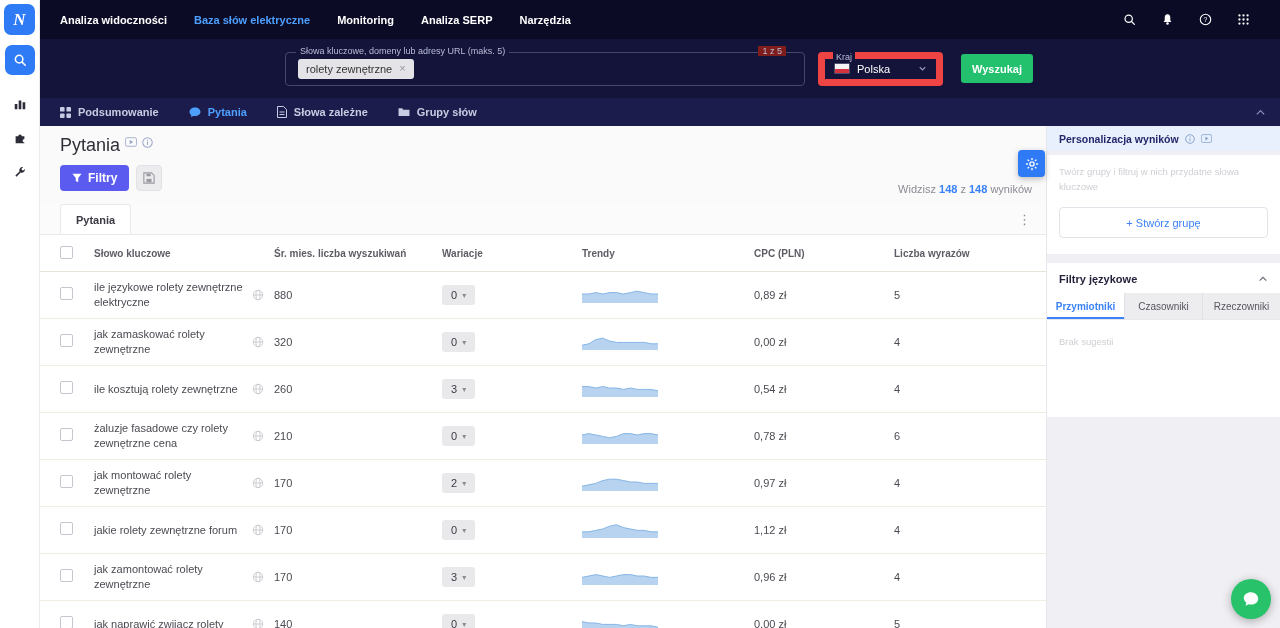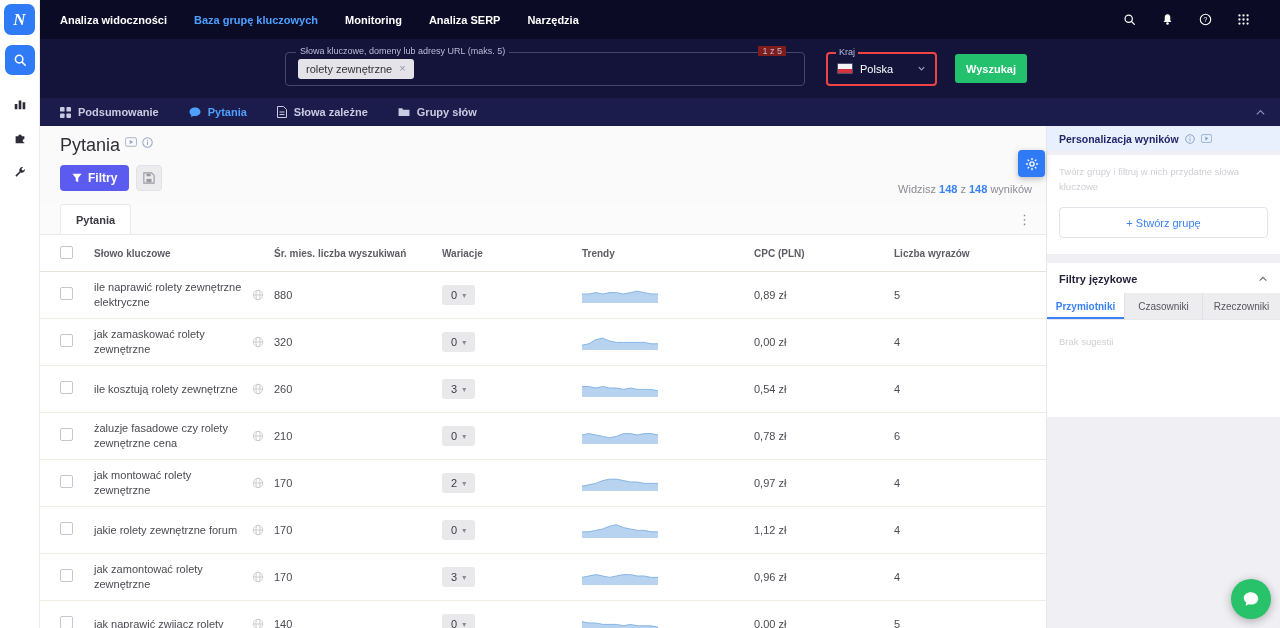--- a/index.html
+++ b/index.html
@@ -21,21 +21,21 @@
   .nav-item.active { color:#4da0ff; }
   .nav-icons { margin-left:auto; display:flex; gap:25px; align-items:center; color:#fff; }
   .nav-icons span { display:flex; cursor:pointer; }
 
   .searchrow { height:59px; background:#14143a; display:flex; align-items:center; padding-left:245px; }
   .kw-box { position:relative; width:520px; height:34px; border:1px solid #45456f; border-radius:4px; display:flex; align-items:center; padding:0 12px; }
   .kw-label { position:absolute; top:-7px; left:10px; background:#14143a; font-size:9px; color:#b9bdd8; padding:0 4px; white-space:nowrap; }
   .kw-counter { position:absolute; top:-7px; right:18px; background:#7f1d1d; font-size:9px; color:#b9bdd8; padding:0 4px; }
   .chip { background:#e4e4e8; border-radius:3px; font-size:11px; color:#333; padding:4px 8px; display:inline-flex; gap:7px; align-items:center; }
   .chip-x { color:#96969e; font-size:11px; cursor:pointer; line-height:1; }
-  .country-box { position:relative; width:111px; height:34px; border:2px solid #ef4444; border-radius:4px; margin-left:21px; display:flex; align-items:center; padding:0 9px; color:#fff; font-size:11px; cursor:pointer; }
+  .country-box { position:relative; width:125px; height:34px; border:7px solid #ef4444; border-radius:4px; margin-left:13px; display:flex; align-items:center; padding:0 9px; color:#fff; font-size:11px; cursor:pointer; }
   .country-label { position:absolute; top:-7px; left:8px; background:#14143a; font-size:9px; color:#b9bdd8; padding:0 3px; }
   .flag { width:16px; height:11px; margin-right:7px; border-radius:1px; overflow:hidden; border:1px solid rgba(255,255,255,.25); }
   .flag .w { height:50%; background:#f4f4f4; } .flag .r { height:50%; background:#d2333f; }
   .country-chev { margin-left:auto; color:#9a9dc0; display:flex; }
   .search-btn { margin-left:18px; width:72px; height:29px; background:#23c06e; color:#fff; font-size:11px; font-weight:bold; border:none; border-radius:3px; cursor:pointer; }
 
   .tabbar { height:28px; background:#1c1c4c; display:flex; align-items:center; padding:0 14px 0 20px; gap:30px; }
   .tb-item { display:flex; gap:7px; align-items:center; font-size:11px; font-weight:bold; color:#c9cbe2; cursor:pointer; white-space:nowrap; }
   .tb-item.active { color:#4da0ff; }
   .tb-chev { margin-left:auto; color:#8a8db5; display:flex; cursor:pointer; }
@@ -121,21 +121,21 @@
           <path d="M13.5 4.5 a3.6 3.6 0 0 1 -4.8 4.1 L4 13.3 L2.7 12 l4.7 -4.7 a3.6 3.6 0 0 1 4.1 -4.8 L9.4 4.6 l2 2 z" fill="currentColor"></path>
         </svg>
     </div>
   </div>
 
   <div class="shell">
 
     <div class="navbar">
       <div style="display:flex;">
           <div class="nav-item">Analiza widoczności</div>
-          <div class="nav-item active">Baza grupę kluczowych</div>
+          <div class="nav-item active">Baza słów elektryczne</div>
           <div class="nav-item">Monitoring</div>
           <div class="nav-item">Analiza SERP</div>
           <div class="nav-item">Narzędzia</div>
         </div>
       <div class="nav-icons">
         <span>
             <svg width="13" height="13" viewBox="0 0 16 16">
               <circle cx="7" cy="7" r="4.5" fill="none" stroke="currentColor" stroke-width="1.5"></circle>
               <line x1="10.5" y1="10.5" x2="14" y2="14" stroke="currentColor" stroke-width="1.5" stroke-linecap="round"></line>
             </svg>
@@ -316,21 +316,21 @@
             <div class="th">Śr. mies. liczba wyszukiwań</div>
             <div class="th">Wariacje</div>
             <div class="th">Trendy</div>
             <div class="th">CPC (PLN)</div>
             <div class="th">Liczba wyrazów</div>
           </div>
           <div>
               <div class="trow">
                 <div><span class="checkbox"></span></div>
                 <div class="c-kw">
-                  <span class="kw-text">ile naprawić rolety zewnętrzne elektryczne</span>
+                  <span class="kw-text">ile językowe rolety zewnętrzne elektryczne</span>
                   <span class="globe">
                     <svg width="12" height="12" viewBox="0 0 14 14">
                       <g fill="none" stroke="currentColor" stroke-width="1">
                         <circle cx="7" cy="7" r="5.5"></circle>
                         <ellipse cx="7" cy="7" rx="2.4" ry="5.5"></ellipse>
                         <line x1="1.5" y1="7" x2="12.5" y2="7"></line>
                       </g>
                     </svg>
                   </span>
                 </div>

